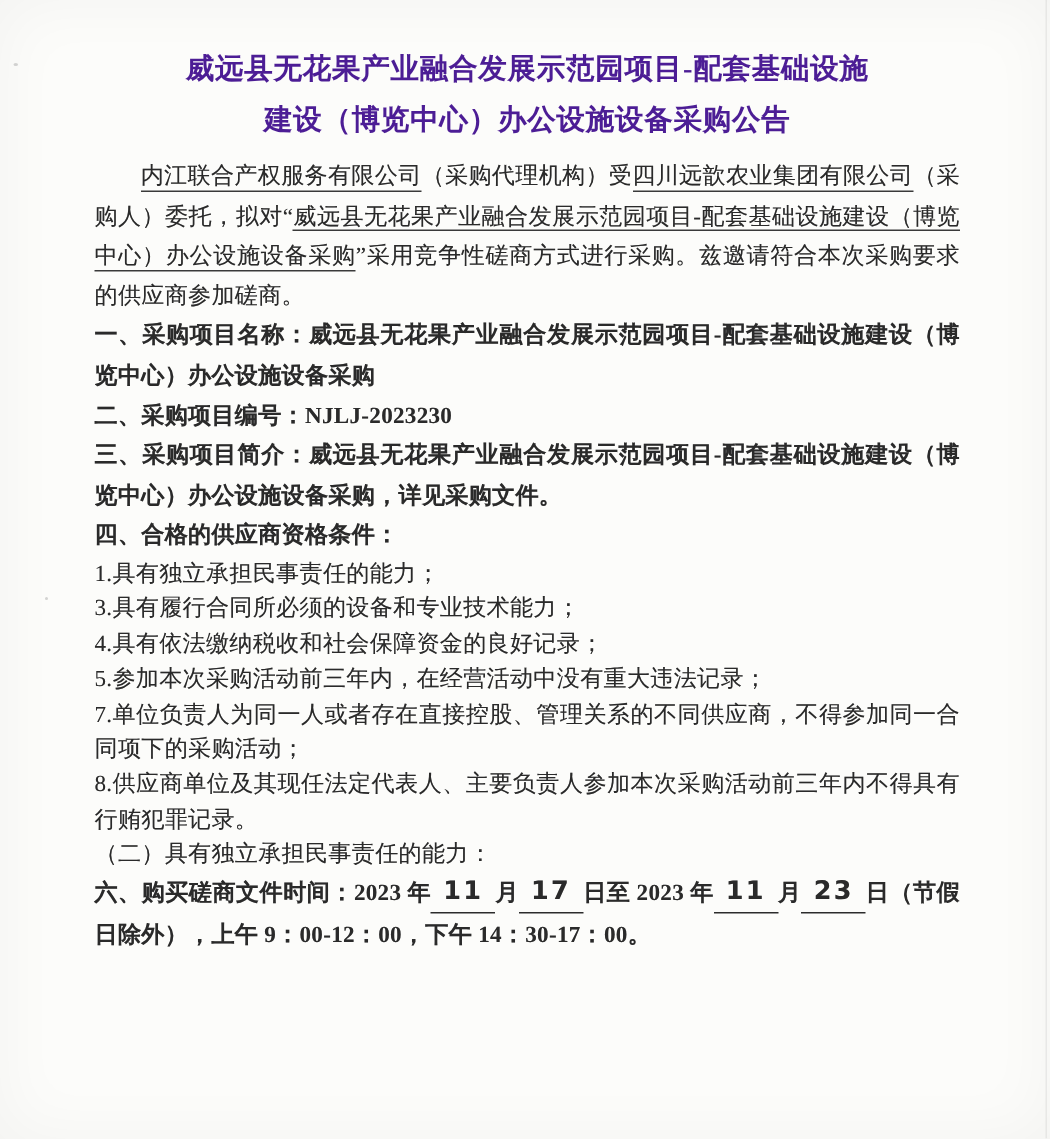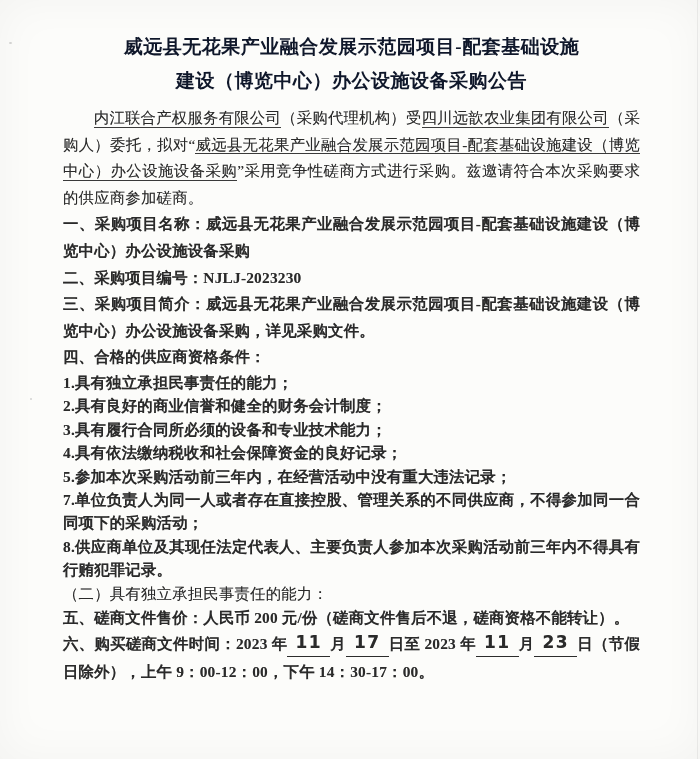--- a/index.html
+++ b/index.html
@@ -18,34 +18,34 @@
   .page::after{ 
     content:""; position:absolute; top:0; right:2px; width:1px; height:100%;
     background:rgba(120,120,120,0.12);
   }
   h1{
     margin:30px 0 7px 0;
     font-size:19px;
     line-height:34px;
     text-align:center;
     font-weight:bold;
-    color:#0f172a;
+    color:#4c1d95;
     letter-spacing:0.5px;
   }
   h1 span{display:block;}
   #doc-body p{
     margin:0;
     font-size:15.4px;
     letter-spacing:0.2px;
     text-align:justify;
     color:#2a2a2a;
     text-shadow:0 0 0.4px rgba(40,40,40,0.35);
   }
   .lh-lg{line-height:26.6px;}
-  .lh-sm{line-height:23.4px;font-weight:bold;}
+  .lh-sm{line-height:23.4px;}
   .lh-md{line-height:24.2px;}
   .lh-xl{line-height:27px;}
   .indent{text-indent:2em;}
   .bold{font-weight:bold;color:#1e1e1e;}
   .u{
     border-bottom:1px solid #3a3a3a;
     padding-bottom:0.5px;
   }
   .hw{
     font-family:"DejaVu Sans",sans-serif;
@@ -74,23 +74,21 @@
     <span>建设（博览中心）办公设施设备采购公告</span>
   </h1>
 
   <div id="doc-body">
       <p class="lh-lg indent"><span class="u">内江联合产权服务有限公司</span><span>（采购代理机构）受</span><span class="u">四川远歆农业集团有限公司</span><span>（采购人）委托，拟对“</span><span class="u">威远县无花果产业融合发展示范园项目-配套基础设施建设（博览中心）办公设施设备采购</span><span>”采用竞争性磋商方式进行采购。兹邀请符合本次采购要求的供应商参加磋商。</span></p>
       <p class="lh-lg bold"><span>一、采购项目名称：威远县无花果产业融合发展示范园项目-配套基础设施建设（博览中心）办公设施设备采购</span></p>
       <p class="lh-lg bold"><span>二、采购项目编号：NJLJ-2023230</span></p>
       <p class="lh-lg bold"><span>三、采购项目简介：威远县无花果产业融合发展示范园项目-配套基础设施建设（博览中心）办公设施设备采购，详见采购文件。</span></p>
       <p class="lh-lg bold"><span>四、合格的供应商资格条件：</span></p>
       <p class="lh-sm"><span>1.具有独立承担民事责任的能力；</span></p>
-      <p class="lh-sm"><span>2.具有良好的商业信誉和健全的财务会计制度；</span></p>
       <p class="lh-sm"><span>3.具有履行合同所必须的设备和专业技术能力；</span></p>
       <p class="lh-sm"><span>4.具有依法缴纳税收和社会保障资金的良好记录；</span></p>
       <p class="lh-sm"><span>5.参加本次采购活动前三年内，在经营活动中没有重大违法记录；</span></p>
       <p class="lh-sm"><span>7.单位负责人为同一人或者存在直接控股、管理关系的不同供应商，不得参加同一合同项下的采购活动；</span></p>
       <p class="lh-sm"><span>8.供应商单位及其现任法定代表人、主要负责人参加本次采购活动前三年内不得具有行贿犯罪记录。</span></p>
       <p class="lh-md"><span>（二）具有独立承担民事责任的能力：</span></p>
-      <p class="lh-md bold"><span>五、磋商文件售价：人民币 200 元/份（磋商文件售后不退，磋商资格不能转让）。</span></p>
       <p class="lh-xl bold"><span>六、购买磋商文件时间：2023 年</span><span class="hw">11</span><span>月</span><span class="hw">17</span><span>日至 2023 年</span><span class="hw">11</span><span>月</span><span class="hw">23</span><span>日（节假日除外），上午 9：00-12：00，下午 14：30-17：00。</span></p>
     </div>
 </div>
 
 </body></html>

